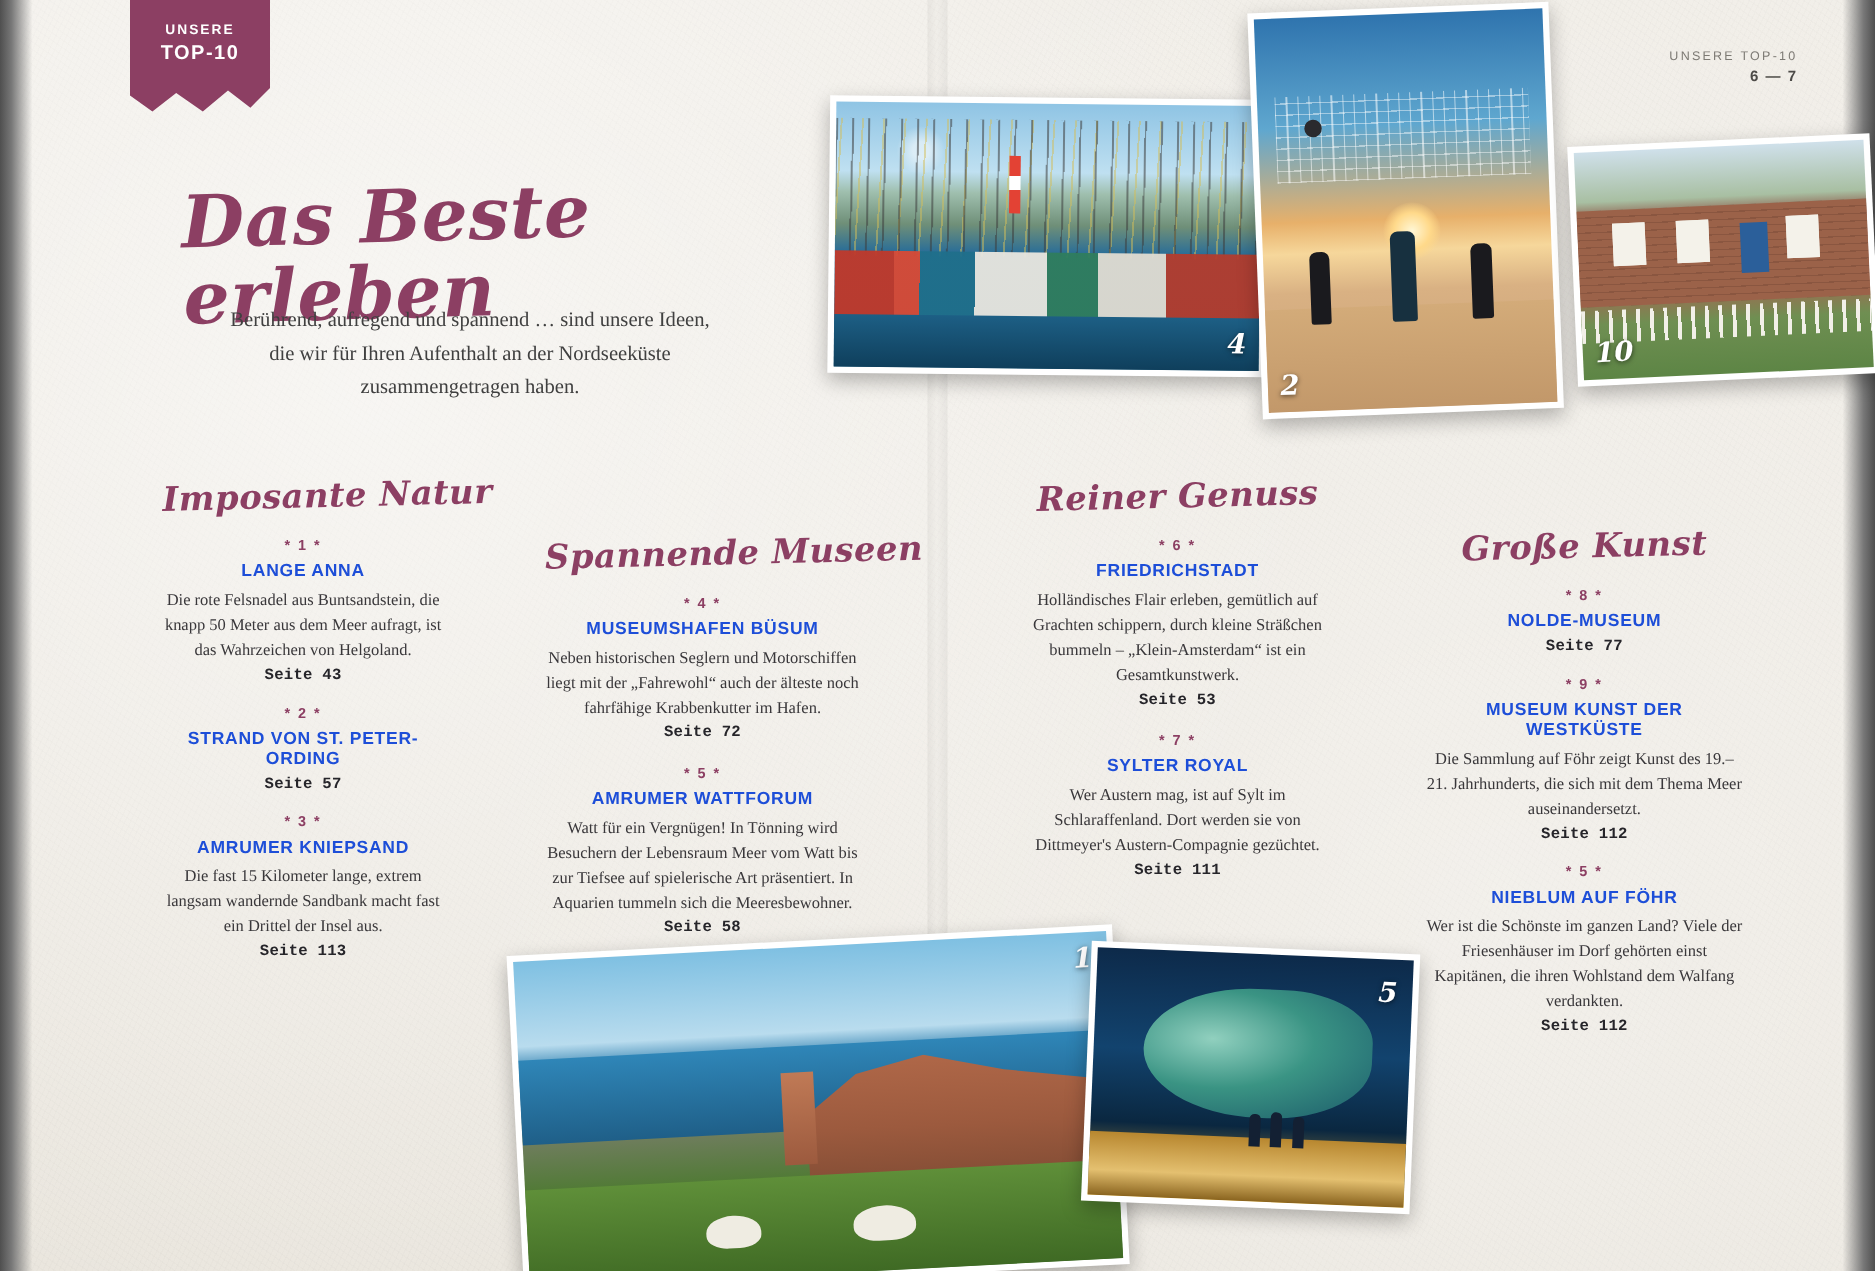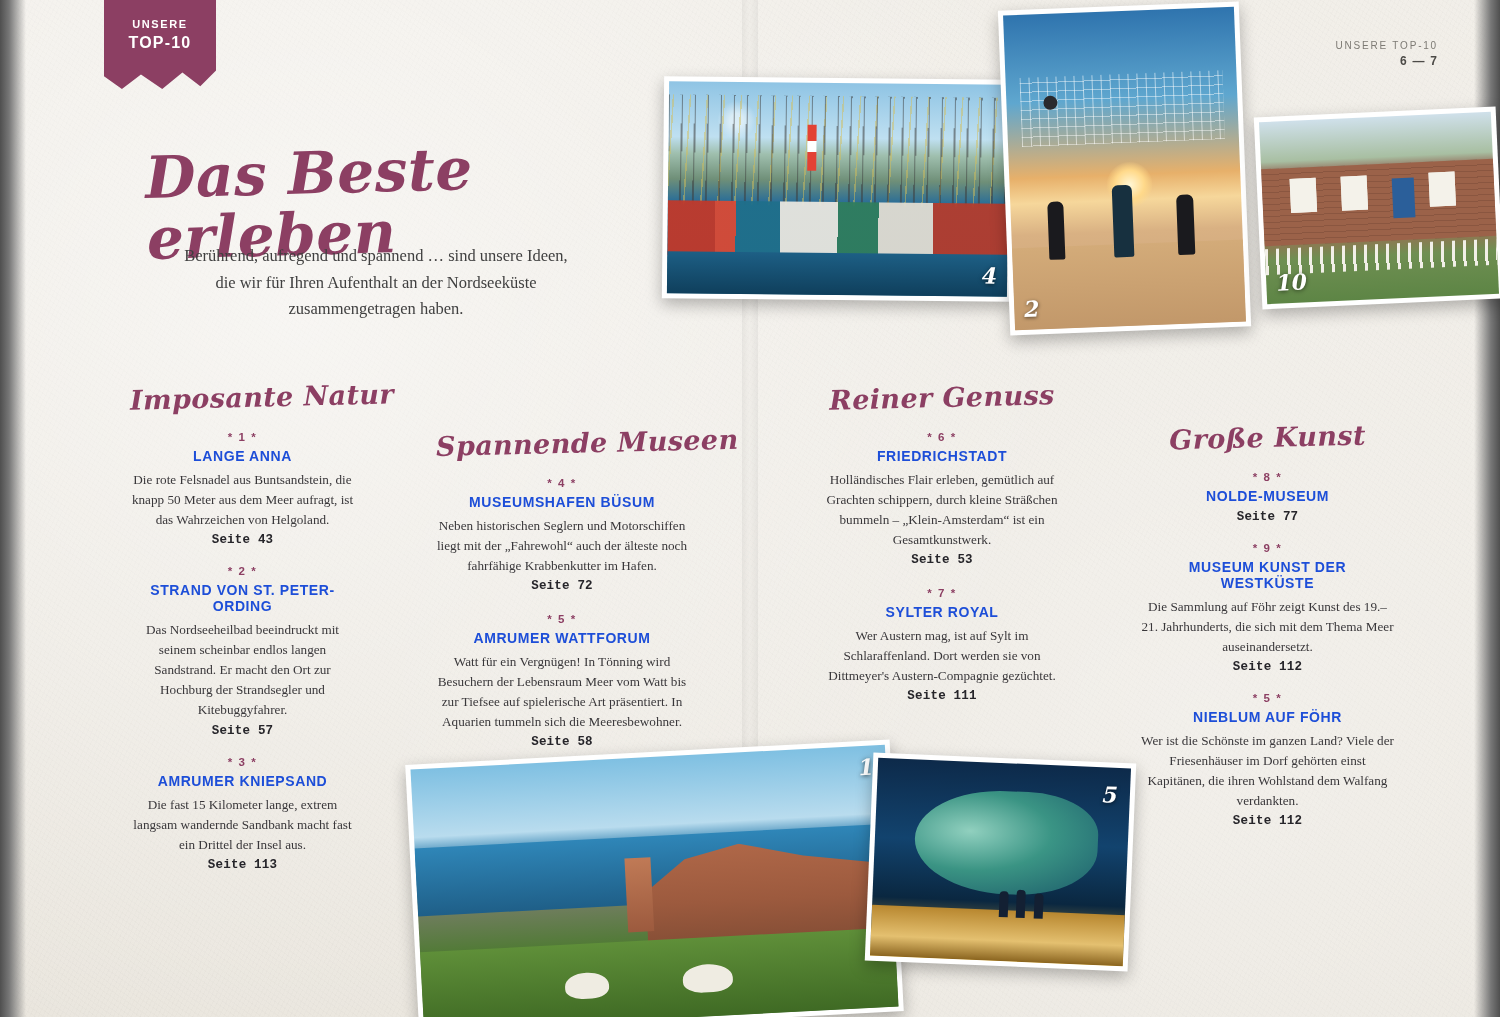--- a/index.html
+++ b/index.html
@@ -388,21 +388,20 @@
     <div class="col-title">Imposante Natur</div>
     <div class="entry" style="margin-top:14px;">
       <div class="entry-num">* 1 *</div>
       <div class="entry-title">LANGE ANNA</div>
       <div class="entry-body">Die rote Felsnadel aus Buntsandstein, die knapp 50 Meter aus dem Meer aufragt, ist das Wahrzeichen von Helgoland.</div>
       <div class="entry-page">Seite 43</div>
     </div>
     <div class="entry" style="margin-top:16px;">
       <div class="entry-num">* 2 *</div>
       <div class="entry-title">STRAND VON ST. PETER-ORDING</div>
-      <div class="entry-body">Das Nordseeheilbad beeindruckt mit seinem scheinbar endlos langen Sandstrand. Er macht den Ort zur Hochburg der Strandsegler und Kitebuggyfahrer.</div>
       <div class="entry-page">Seite 57</div>
     </div>
     <div class="entry" style="margin-top:16px;">
       <div class="entry-num">* 3 *</div>
       <div class="entry-title">AMRUMER KNIEPSAND</div>
       <div class="entry-body">Die fast 15 Kilometer lange, extrem langsam wandernde Sandbank macht fast ein Drittel der Insel aus.</div>
       <div class="entry-page">Seite 113</div>
     </div>
   </div>
 

